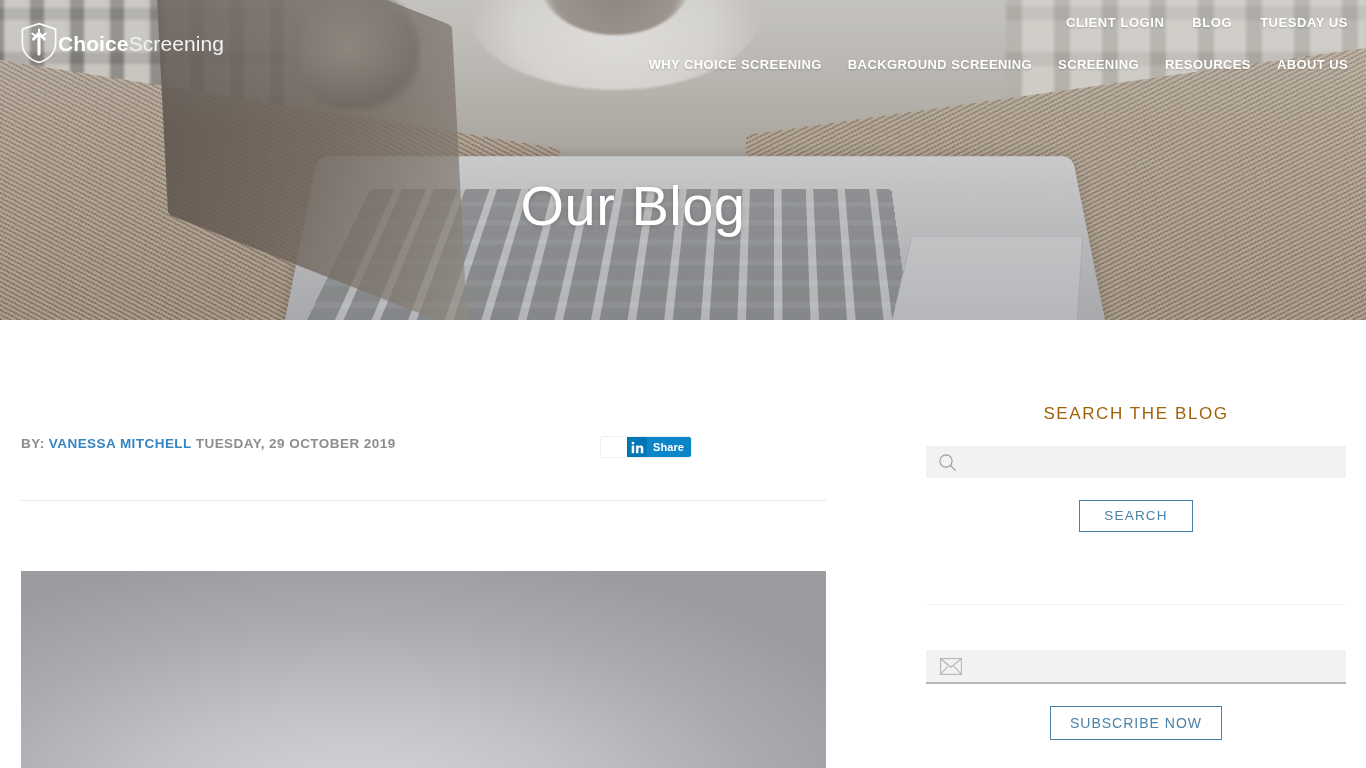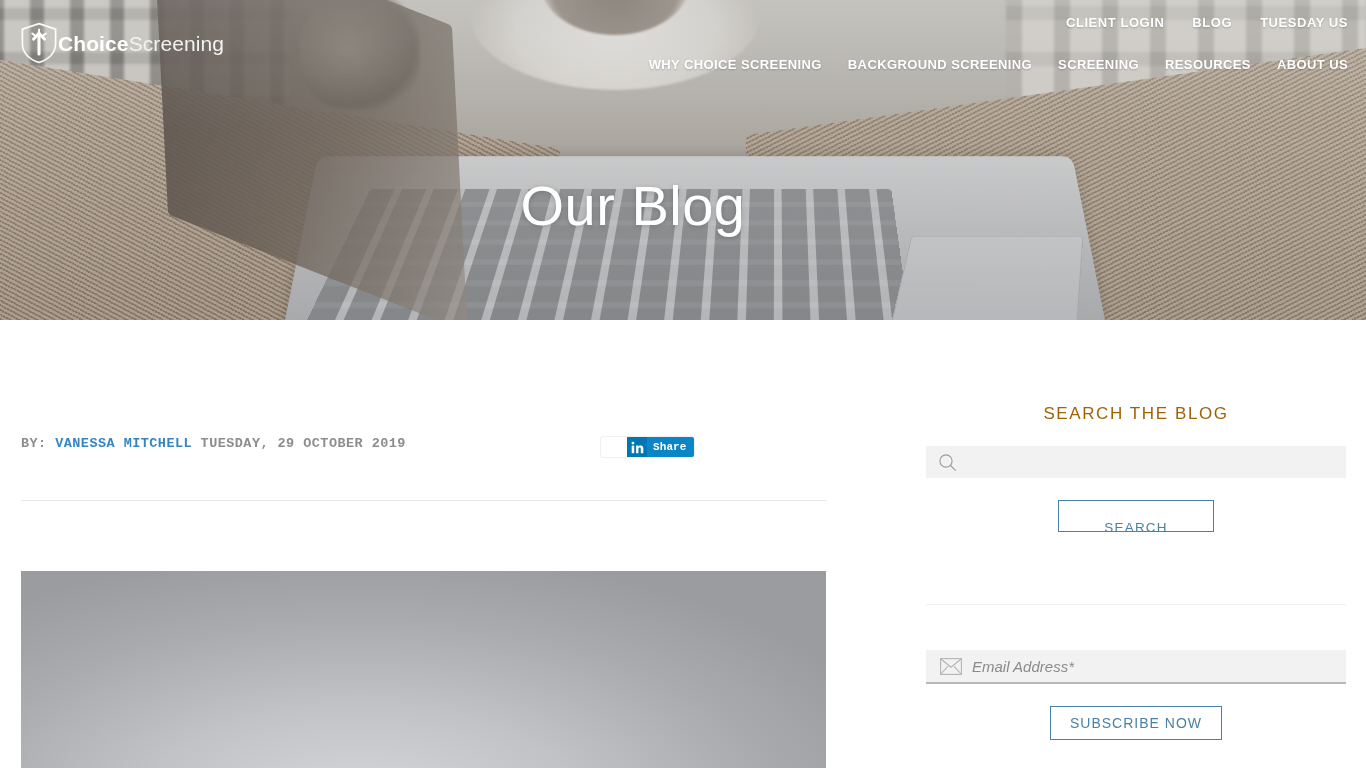--- a/index.html
+++ b/index.html
@@ -220,21 +220,20 @@
     font-weight: 400;
     color: #1e4670;
     line-height: 1.18;
     letter-spacing: -.1px;
   }
 
   .byline-row {
     position: relative;
     margin-top: 27px;
     min-height: 46px;
-    font-family: Liberation Mono, monospace;
   }
   .byline {
     width: 420px;
     font-size: 13.5px;
     font-weight: 700;
     letter-spacing: .45px;
     color: #8d8d8d;
     line-height: 1.78;
   }
   .byline .author {
@@ -324,33 +323,33 @@
     flex: 1;
     font-family: "Liberation Sans", sans-serif;
     font-size: 14px;
     color: #555;
     padding-left: 8px;
   }
 
   .btn-outline {
     display: block;
     margin: 22px auto 13px;
-    width: 156px;
+    width: 114px;
     height: 32px;
     border: 1px solid #4a81a8;
     background: #ffffff;
     color: #4a81a8;
     font-family: "Liberation Sans", sans-serif;
     font-size: 13.5px;
     font-weight: 400;
     letter-spacing: 1.2px;
     cursor: pointer;
     line-height: 30px;
     text-align: center;
-    padding: 12px;
+    padding: 0;
   }
 
   .side-rule {
     margin-top: 72px;
     width: 420px;
     height: 1px;
     background: #f0f0f0;
   }
 
   .subscribe-block { margin-top: 45px; }
@@ -499,20 +498,19 @@
     <div class="subscribe-block">
 
       <div class="email-field">
         <span>
           <svg width="22" height="17" viewBox="0 0 22 17">
             <rect x="0.6" y="0.6" width="20.8" height="15.8" fill="none" stroke="#b4b4b4" stroke-width="1.1"></rect>
             <path d="M0.9 1 L11 9.2 L21.1 1" fill="none" stroke="#b4b4b4" stroke-width="1.1"></path>
             <path d="M0.9 16 L7.9 8.4 M21.1 16 L14.1 8.4" fill="none" stroke="#b4b4b4" stroke-width="1.1"></path>
           </svg>
         </span>
-        <input type="text" placeholder="Email Address*" style="">
       </div>
 
       <button class="btn-subscribe">SUBSCRIBE NOW</button>
     </div>
 
   </aside>
 </div>
 
 </body></html>

